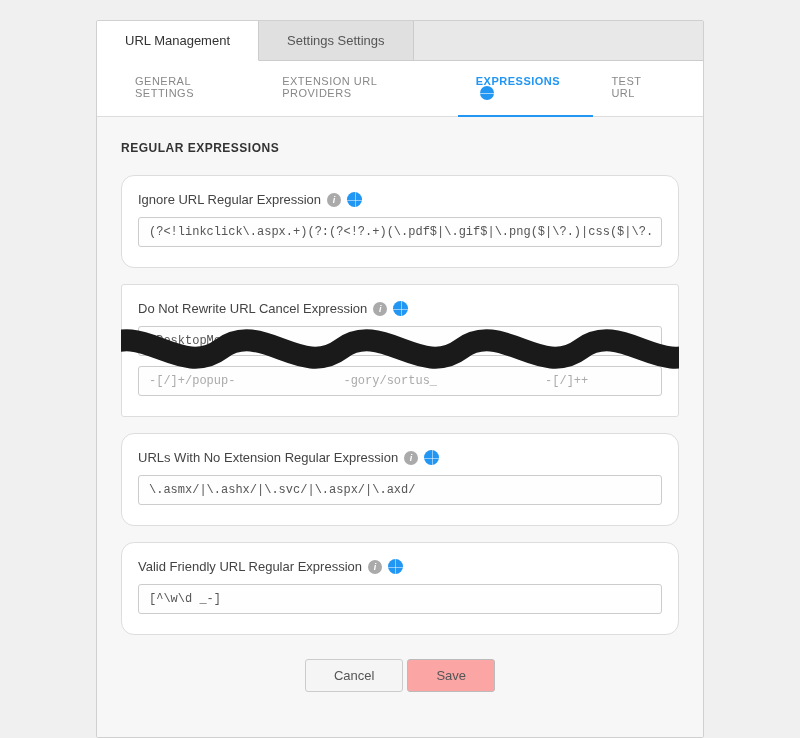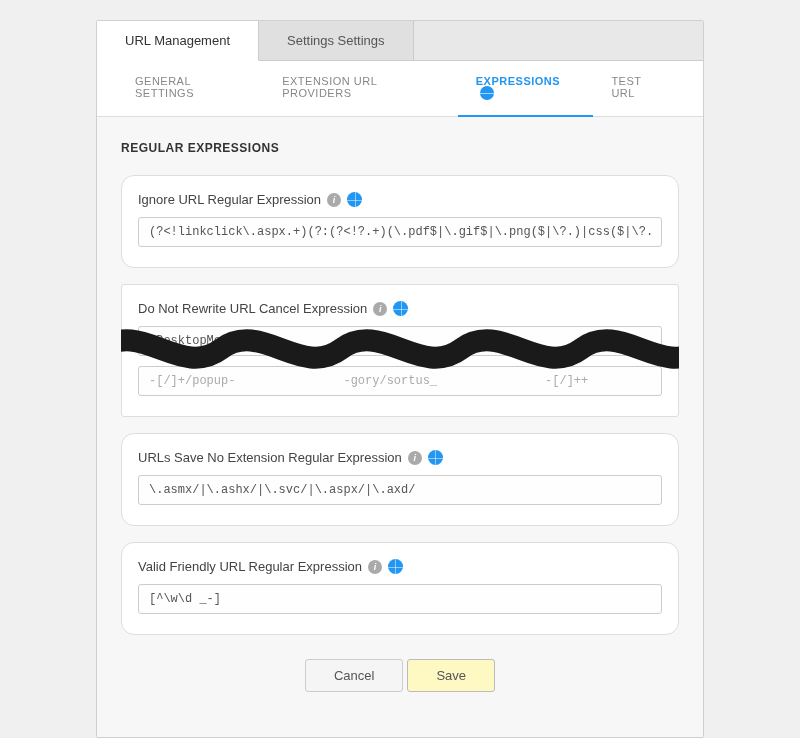--- a/index.html
+++ b/index.html
@@ -213,21 +213,21 @@
       border-radius: 3px;
       font-size: 13px;
       cursor: pointer;
       border: 1px solid #ccc;
     }
     .btn-cancel {
       background: #f5f5f5;
       color: #555;
     }
     .btn-save {
-      background: #fef9c3;
+      background: #fca5a5;
       color: #555;
       border-color: #bbb;
     }
   </style>
 </head>
 <body>
 
 <div class="page-wrapper">
 
   <div class="top-tabs">
@@ -273,21 +273,21 @@
 
       <div class="wavy-overlay">
         <svg width="780" height="80" viewBox="0 0 780 80" xmlns="http://www.w3.org/2000/svg">
           <path d="M-10,40 C30,10 70,70 110,40 C150,10 190,70 230,40 C270,10 310,70 350,40 C390,10 430,70 470,40 C510,10 550,70 590,40 C630,10 670,70 710,40 C750,10 790,70 790,40" stroke="#1a1a1a" stroke-width="22" fill="none" stroke-linecap="round"></path>
         </svg>
       </div>
     </div>
 
     <div class="card">
       <div class="card-label">
-        <span>URLs Save No Extension Regular Expression</span>
+        <span>URLs With No Extension Regular Expression</span>
         <span class="info-icon">i</span>
         <span class="globe-btn"></span>
       </div>
       <input class="text-input" type="text" value="\.asmx/|\.ashx/|\.svc/|\.aspx/|\.axd/" style="">
     </div>
 
     <div class="card">
       <div class="card-label">
         <span>Valid Friendly URL Regular Expression</span>
         <span class="info-icon">i</span>

